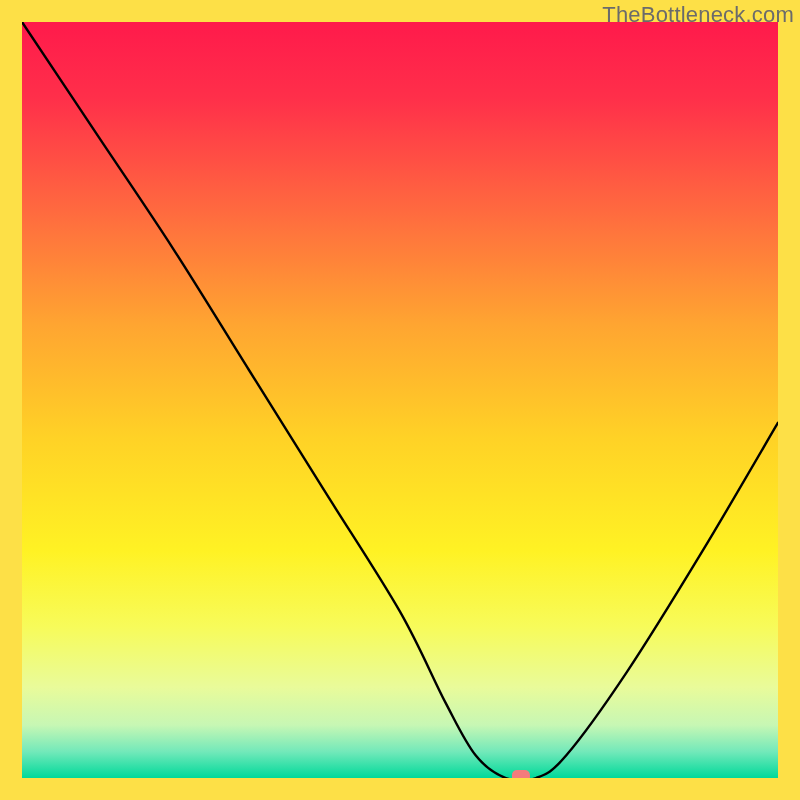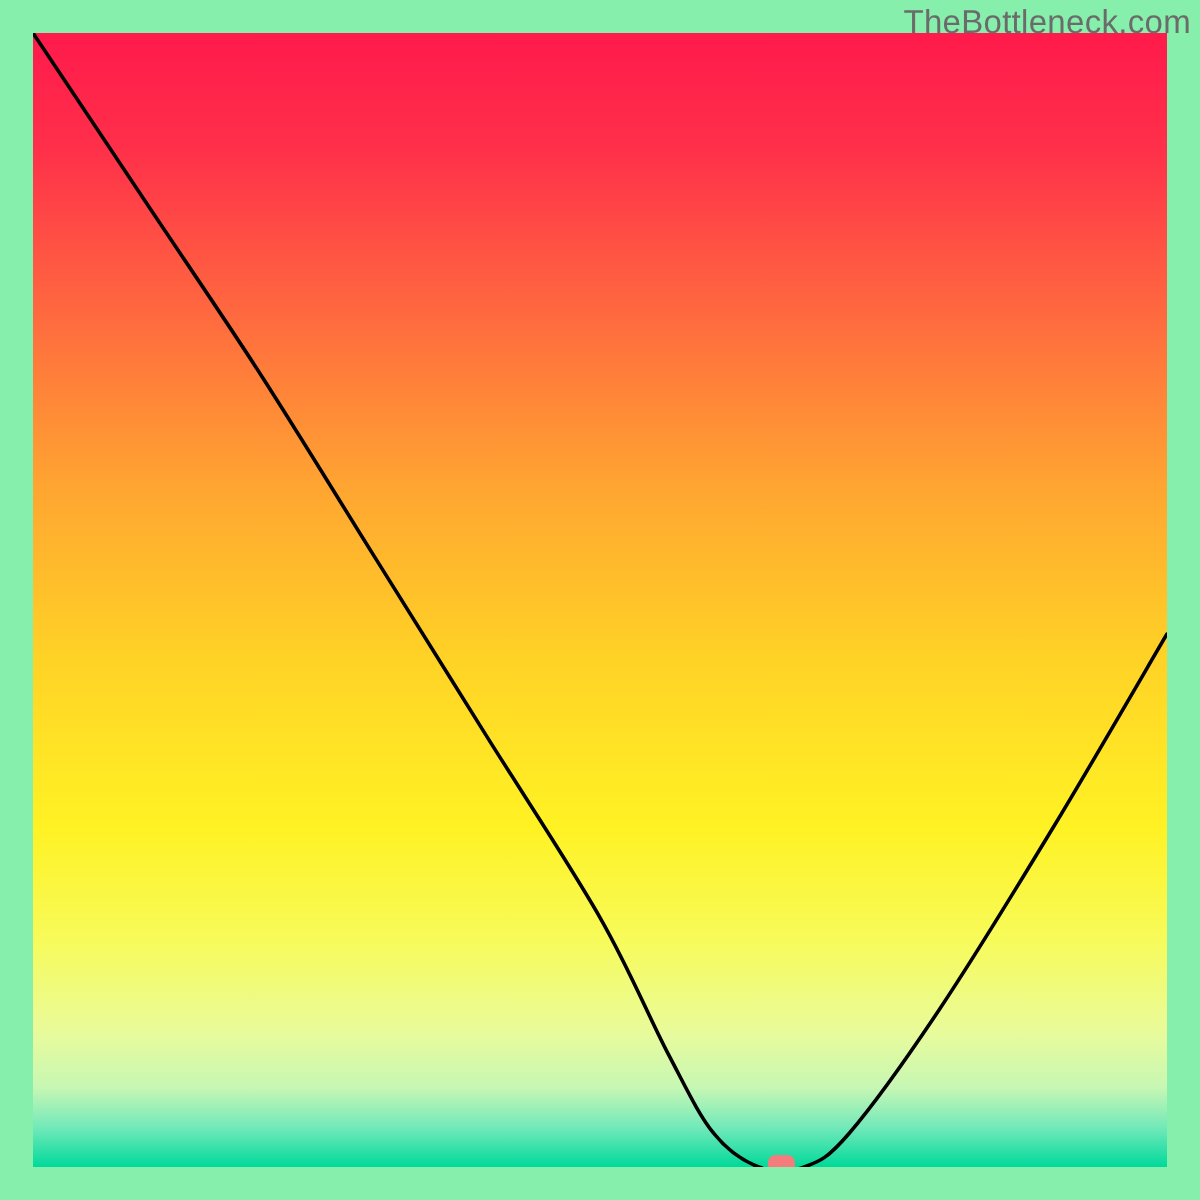--- a/index.html
+++ b/index.html
@@ -10,21 +10,21 @@
     background: #000;
     overflow: hidden;
     font-family: Arial, Helvetica, sans-serif;
   }
   .frame {
     position: absolute;
     left: 0;
     top: 0;
     width: 800px;
     height: 800px;
-    background: #86efac;
+    background: #fde047;
     text-decoration: underline;
   }
   .watermark {
     position: absolute;
     top: 2px;
     right: 6px;
     color: #6b6b6b;
     font-size: 22px;
     font-weight: 500;
     letter-spacing: 0.2px;

